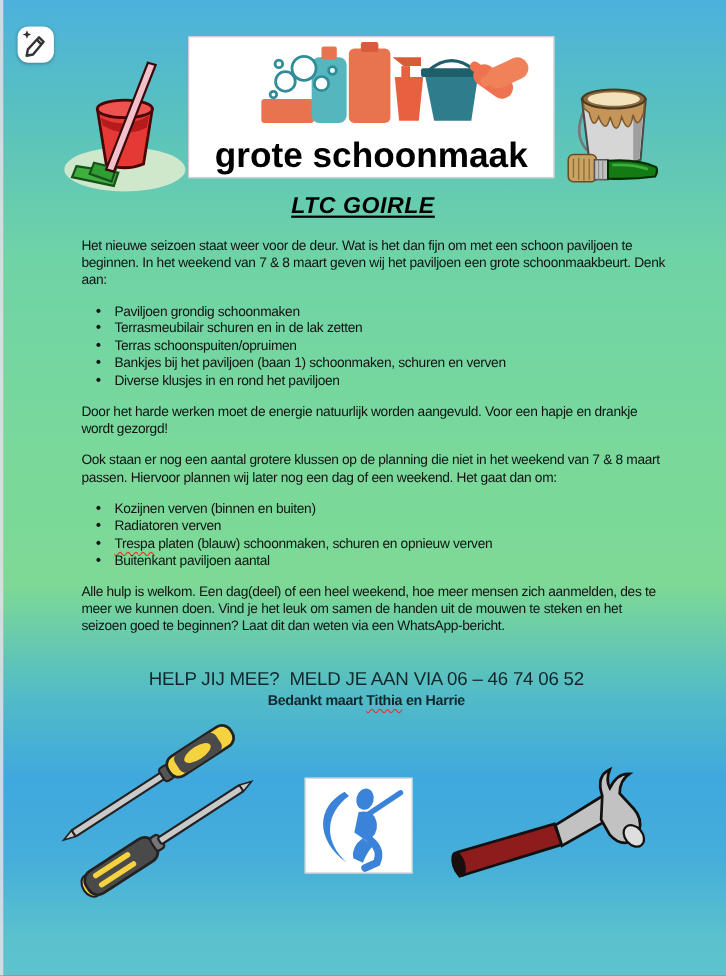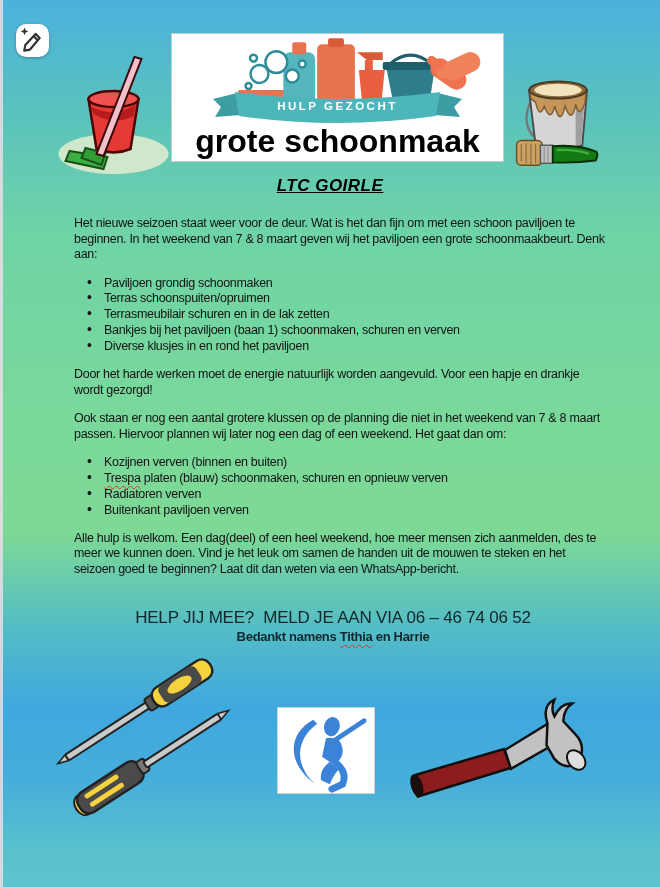--- a/index.html
+++ b/index.html
@@ -21,21 +21,21 @@
     border:1px solid #c9c9c9;box-sizing:border-box;}
   .illu{position:absolute;left:0;top:4px;width:331px;height:78px;overflow:visible;}
   .ribbon{position:absolute;left:39px;top:56px;width:253px;height:36px;}
   .ribbon svg{position:absolute;inset:0;width:100%;height:100%;}
   .ribbon-text{position:absolute;left:0;right:0;top:10px;text-align:center;color:#fff;
     font-size:11.5px;font-weight:bold;letter-spacing:2.5px;}
   .header-title{position:absolute;left:0;right:0;bottom:2px;text-align:center;
     font-size:32px;font-weight:600;color:#000000;line-height:36px;letter-spacing:0;}
 
   .club-title{position:absolute;top:176px;left:0;right:0;margin:0;text-align:center;
-    font-size:17px;font-weight:bold;font-style:italic;text-decoration:underline;color:#000;letter-spacing:.5px;}
+    font-size:21px;font-weight:bold;font-style:italic;text-decoration:underline;color:#000;letter-spacing:.5px;}
 
   .body-copy{position:absolute;left:58px;top:216px;width:550px;font-size:12.5px;line-height:15.5px;
     letter-spacing:-0.3px;color:#101314;}
   .body-copy p{margin:0 0 13px 16px;}
   ul.tasks{list-style:none;margin:0 0 12px 0;padding:0;}
   ul.tasks li{position:relative;padding-left:46px;line-height:15.9px;}
   ul.tasks li::before{content:"\2022";position:absolute;left:29px;top:-1px;font-size:14px;}
   .cta{text-align:center;font-weight:normal;font-size:17px;letter-spacing:-0.2px;color:#10272b;margin:33px 0 3px 0;}
   .thanks{text-align:center;font-weight:bold;font-size:13px;color:#10272b;}
   .misspell{text-decoration-line:underline;text-decoration-style:wavy;
@@ -98,28 +98,20 @@
       </g>
       <g fill="#ffffff" stroke="#2e8d99" stroke-width="2.5">
         <circle cx="88" cy="36" r="9"></circle>
         <circle cx="105" cy="24" r="11"></circle>
         <circle cx="121" cy="38" r="6.5"></circle>
         <circle cx="82" cy="20" r="3.5"></circle>
         <circle cx="131" cy="26" r="3.5"></circle>
         <circle cx="77" cy="48" r="3"></circle>
       </g>
     </svg>
-    <div class="ribbon">
-      <svg viewBox="0 0 253 36">
-        <path d="M26 3 L2 9 L10 17 L4 27 L29 25 Z" fill="#3c9ea2"></path>
-        <path d="M227 3 L251 9 L243 17 L249 27 L224 25 Z" fill="#3c9ea2"></path>
-        <path d="M24 2 Q126 16 229 2 L225 26 Q126 40 28 26 Z" fill="#4db6ba"></path>
-      </svg>
-      <span class="ribbon-text">HULP GEZOCHT</span>
-    </div>
     <div class="header-title">grote schoonmaak</div>
   </div>
 
   <div class="clip paint">
     <svg viewBox="0 0 95 105">
       <path d="M20 30 Q8 55 22 70" stroke="#777" fill="none" stroke-width="2.5"></path>
       <path d="M17 21 L78 21 L73 79 Q47 88 24 79 Z" fill="#d6d6d6" stroke="#4a4a4a" stroke-width="2"></path>
       <path d="M66 24 L76 24 L72 78 Q69 80 66 79 Z" fill="#9f9f9f"></path>
       <path d="M18 22 L77 22 L76 34 Q70 52 66 36 Q62 58 55 38 Q50 60 44 38 Q40 56 33 38 Q28 52 24 34 L19 30 Z" fill="#c6955a" stroke="#7d5a2e" stroke-width="1.5"></path>
       <ellipse cx="47.5" cy="21" rx="30" ry="9" fill="#8c6a3f" stroke="#4a3a22" stroke-width="2"></ellipse>
@@ -132,36 +124,36 @@
       <path d="M46 84 Q66 83 80 88" stroke="#3fae3f" stroke-width="2.5" fill="none"></path>
     </svg>
   </div>
 
   <h1 class="club-title">LTC GOIRLE</h1>
 
   <div class="body-copy">
     <p>Het nieuwe seizoen staat weer voor de deur. Wat is het dan fijn om met een schoon paviljoen te beginnen. In het weekend van 7 &amp; 8 maart geven wij het paviljoen een grote schoonmaakbeurt. Denk aan:</p>
     <ul class="tasks">
       <li>Paviljoen grondig schoonmaken</li>
+      <li>Terrasmeubilair schuren en in de lak zetten</li>
       <li>Terras schoonspuiten/opruimen</li>
-      <li>Terrasmeubilair schuren en in de lak zetten</li>
       <li>Bankjes bij het paviljoen (baan 1) schoonmaken, schuren en verven</li>
       <li>Diverse klusjes in en rond het paviljoen</li>
     </ul>
     <p>Door het harde werken moet de energie natuurlijk worden aangevuld. Voor een hapje en drankje wordt gezorgd!</p>
     <p>Ook staan er nog een aantal grotere klussen op de planning die niet in het weekend van 7 &amp; 8 maart passen. Hiervoor plannen wij later nog een dag of een weekend. Het gaat dan om:</p>
     <ul class="tasks">
       <li>Kozijnen verven (binnen en buiten)</li>
+      <li>Radiatoren verven</li>
       <li><span class="misspell">Trespa</span><span> platen (blauw) schoonmaken, schuren en opnieuw verven</span></li>
-      <li>Radiatoren verven</li>
-      <li>Buitenkant paviljoen verven</li>
+      <li>Buitenkant paviljoen aantal</li>
     </ul>
     <p>Alle hulp is welkom. Een dag(deel) of een heel weekend, hoe meer mensen zich aanmelden, des te meer we kunnen doen. Vind je het leuk om samen de handen uit de mouwen te steken en het seizoen goed te beginnen? Laat dit dan weten via een WhatsApp-bericht.</p>
     <div class="cta">HELP JIJ MEE?&nbsp; MELD JE AAN VIA 06 – 46 74 06 52</div>
-    <div class="thanks"><span>Bedankt namens </span><span class="misspell">Tithia</span><span> en Harrie</span></div>
+    <div class="thanks"><span>Bedankt maart </span><span class="misspell">Tithia</span><span> en Harrie</span></div>
   </div>
 
   <div class="clip screw">
     <svg viewBox="0 0 190 150">
       <g transform="rotate(-33 95 50)">
         <polygon points="-16,49.5 -5,46 -5,53" fill="#c9c9c9" stroke="#222" stroke-width="1.5"></polygon>
         <rect x="-5" y="46" width="100" height="7" rx="2" fill="#c9c9c9" stroke="#222" stroke-width="2"></rect>
         <rect x="92" y="42.5" width="10" height="14" rx="3" fill="#555" stroke="#222" stroke-width="2"></rect>
         <rect x="100" y="39" width="68" height="21" rx="9" fill="#f5d33f" stroke="#222" stroke-width="2.5"></rect>
         <rect x="109" y="39.5" width="45" height="20" rx="6" fill="#4a4a4a"></rect>

